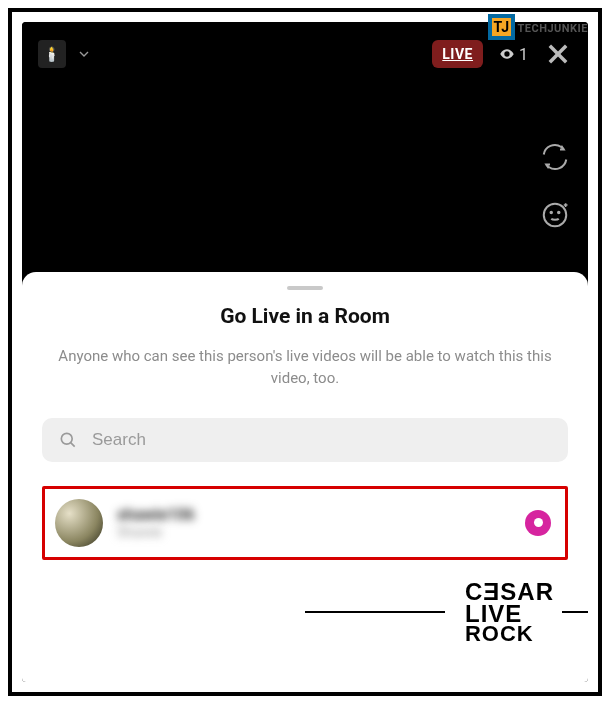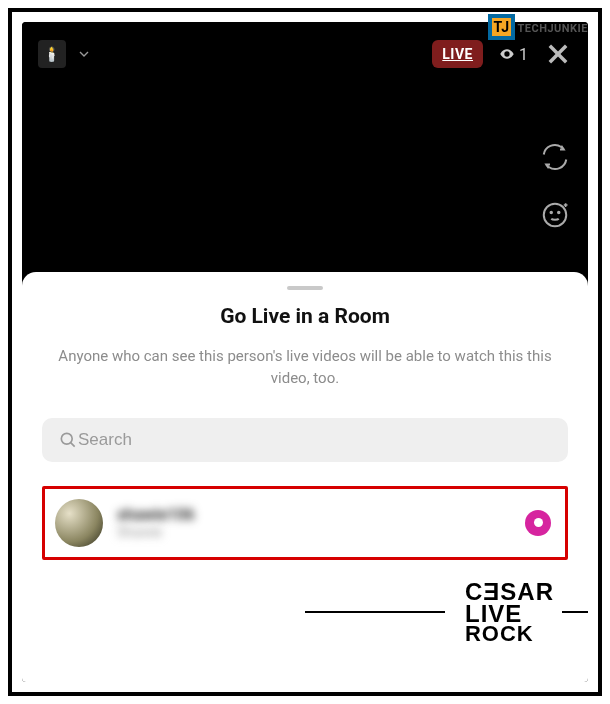--- a/index.html
+++ b/index.html
@@ -132,20 +132,21 @@
     line-height: 1.45;
     margin-bottom: 28px;
     padding: 0 4px;
   }
   .search-wrap {
     background: #efefef;
     border-radius: 10px;
     display: flex;
     align-items: center;
     padding: 12px 16px;
+    gap: 14px;
     margin-bottom: 24px;
   }
   .search-wrap svg { width: 20px; height: 20px; stroke: #9a9a9a; fill: none; stroke-width: 2; }
   .search-wrap input {
     border: none;
     background: transparent;
     outline: none;
     font-size: 17px;
     color: #333;
     flex: 1;

